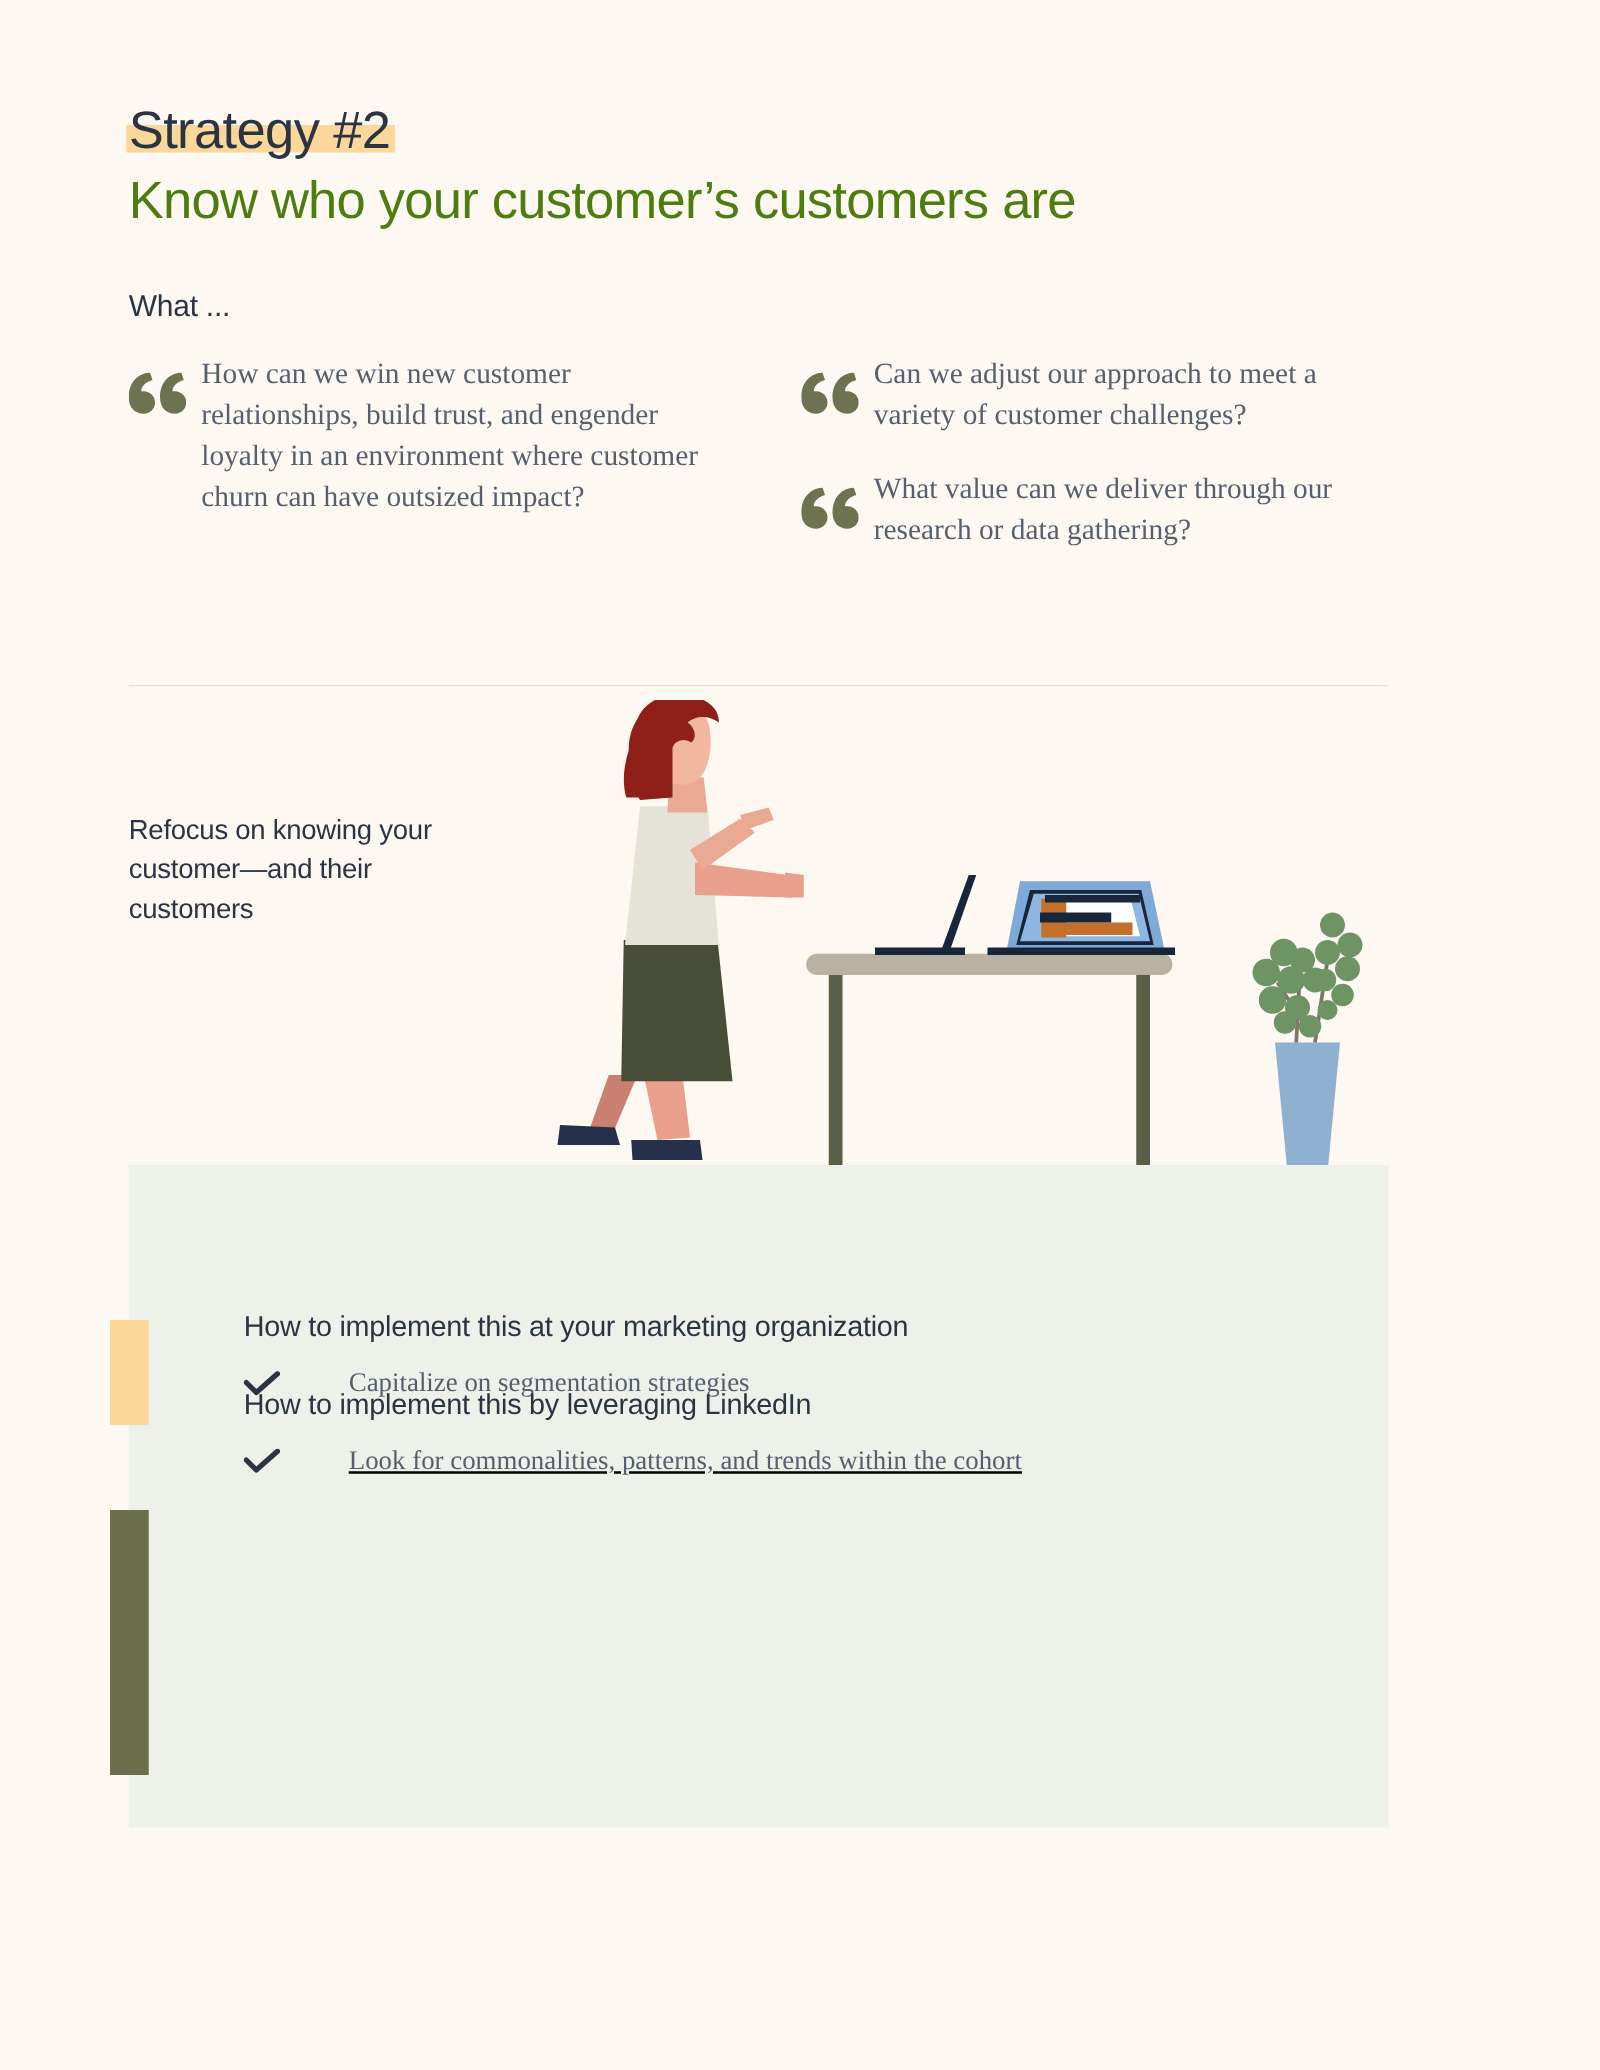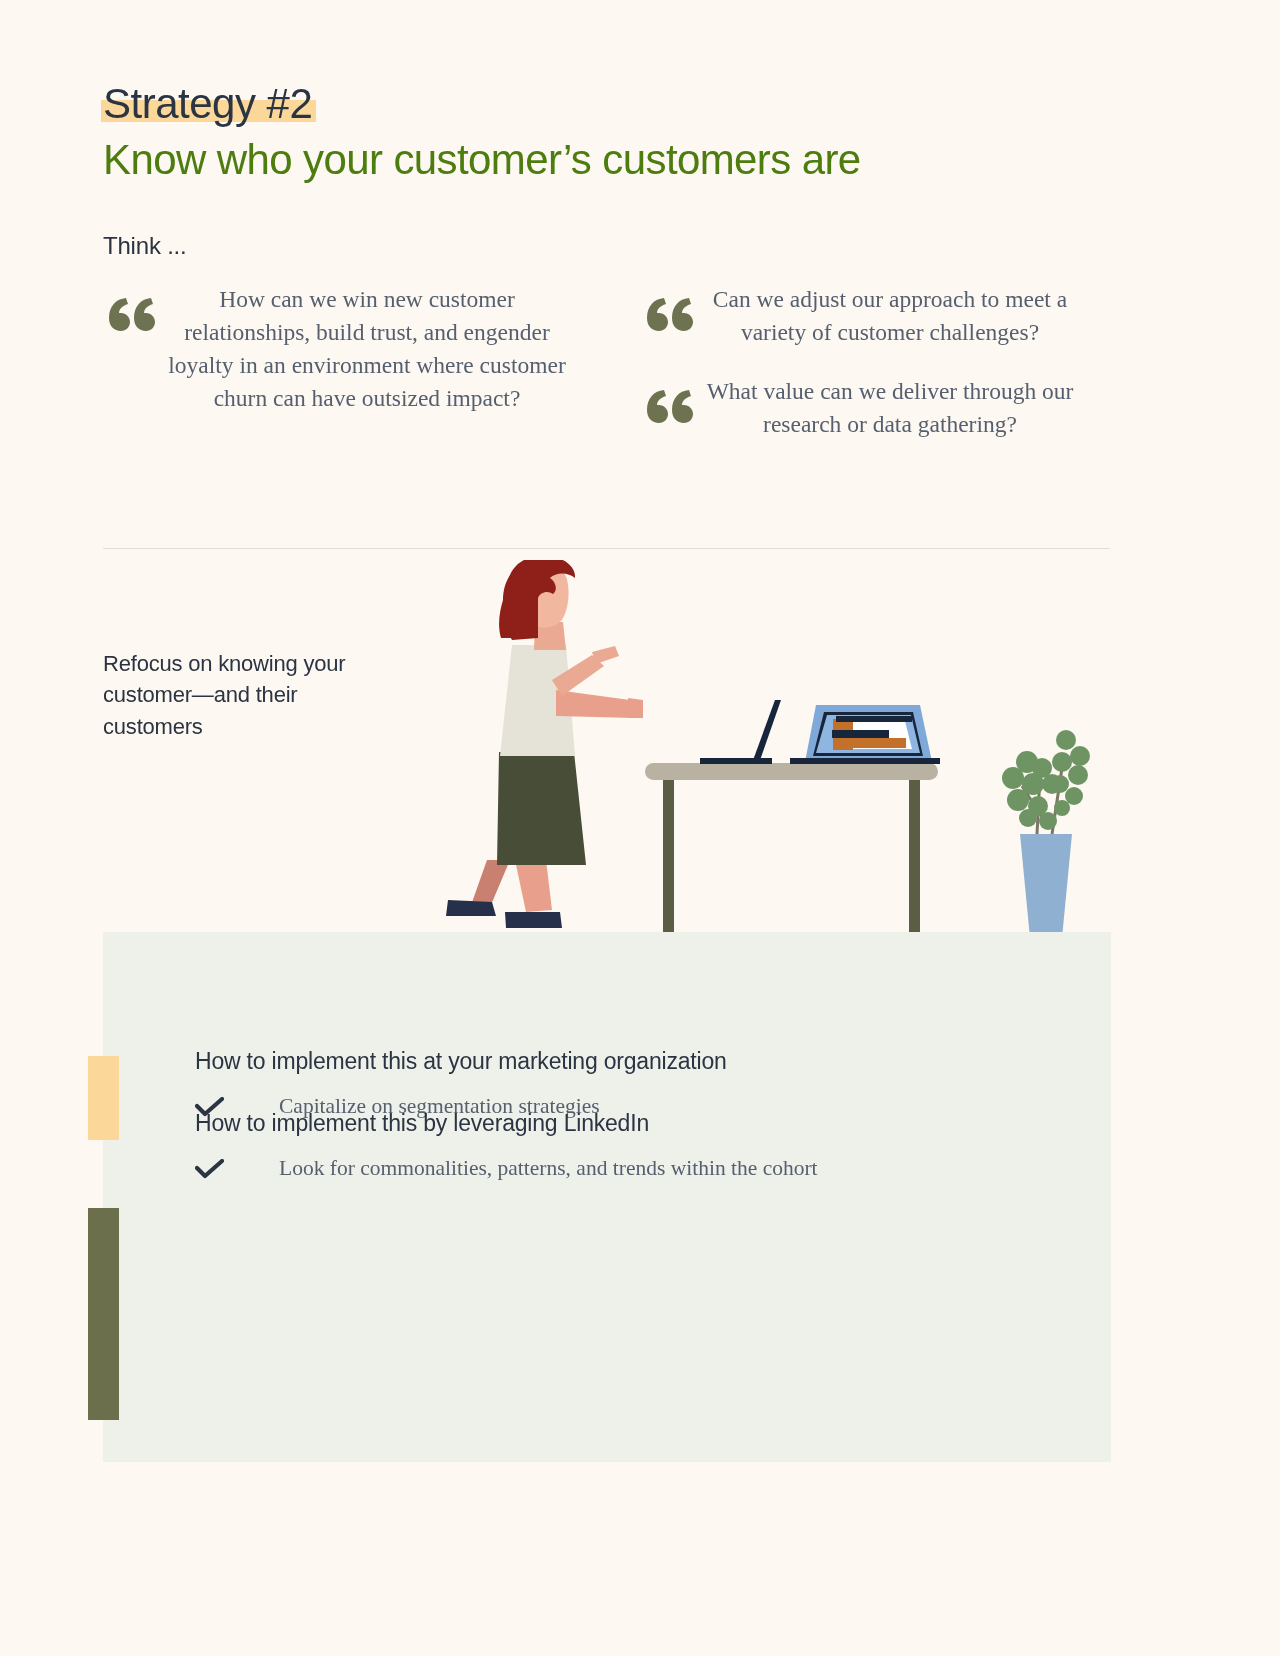--- a/index.html
+++ b/index.html
@@ -28,21 +28,21 @@
     font-size: 42px; font-weight: 500; color: #4d7c0f; letter-spacing: -0.6px;
     line-height: 1.08;
   }
   .think {
     position: absolute; left: 103px; top: 232px;
     font-size: 24px; font-weight: 400; color: #2b3442; letter-spacing: -0.2px;
   }
 
   
   .quotes { position: absolute; left: 103px; top: 283px; width: 1010px; display: flex; gap: 68px; }
-  .qcol { width: 470px; text-align: center; }
+  .qcol { width: 470px; }
   .qcol.right { width: 440px; }
   .quote-item { display: flex; margin-bottom: 26px; }
   .quote-mark {
     flex: 0 0 auto; width: 58px; color: #6d7350;
     font-family: "Liberation Serif", serif;
     font-size: 60px; font-weight: 700; line-height: 0.78;
     letter-spacing: -2px; margin-top: 6px;
   }
   .quote-text {
     font-family: "Liberation Serif", serif;
@@ -84,21 +84,21 @@
 
 <div class="page">
 
   <div class="hdr">
     <div class="strategy-wrap">
       <span class="strategy-hl"></span>
       <span class="strategy-label">Strategy #2</span>
     </div>
     <div class="main-title">Know who your customer’s customers are</div>
   </div>
-  <div class="think">Think ...</div>
+  <div class="think">What ...</div>
 
   <div class="quotes">
     <div class="qcol">
       <div class="quote-item">
         <span class="quote-mark">
           <svg width="46" height="34" viewBox="0 0 46 34" aria-hidden="true">
             <path d="M0 20 C0 8 7 1 17 0 L19 6 C13 8 10 11 10 15 L12 15 C17 15 21 19 21 24 C21 29 17 33 12 33 C5 33 0 28 0 20 Z" fill="#6d7350"></path>
             <path d="M25 20 C25 8 32 1 42 0 L44 6 C38 8 35 11 35 15 L37 15 C42 15 46 19 46 24 C46 29 42 33 37 33 C30 33 25 28 25 20 Z" fill="#6d7350"></path>
           </svg>
         </span>
@@ -221,21 +221,21 @@
         <svg width="29" height="21" viewBox="0 0 29 21">
             <path d="M2 9 L10 17 L27 2" stroke="#2b3442" stroke-width="4.2" fill="none" stroke-linecap="round" stroke-linejoin="round"></path>
           </svg>
       </span>
       <span class="bullet-text">Capitalize on segmentation strategies</span>
     </div>
   </div>
 
   <div class="sec" style="top:1110px;">
     <div class="sec-title">How to implement this by leveraging LinkedIn</div>
-    <div class="bullet" style="margin-bottom:26px;">
+    <div class="bullet" style="margin-bottom:26px;text-decoration:underline;">
       <span class="check">
         <svg width="29" height="21" viewBox="0 0 29 21">
             <path d="M2 9 L10 17 L27 2" stroke="#2b3442" stroke-width="4.2" fill="none" stroke-linecap="round" stroke-linejoin="round"></path>
           </svg>
       </span>
       <span class="bullet-text">Look for commonalities, patterns, and trends within the cohort</span>
     </div>
   </div>
 
 </div>

